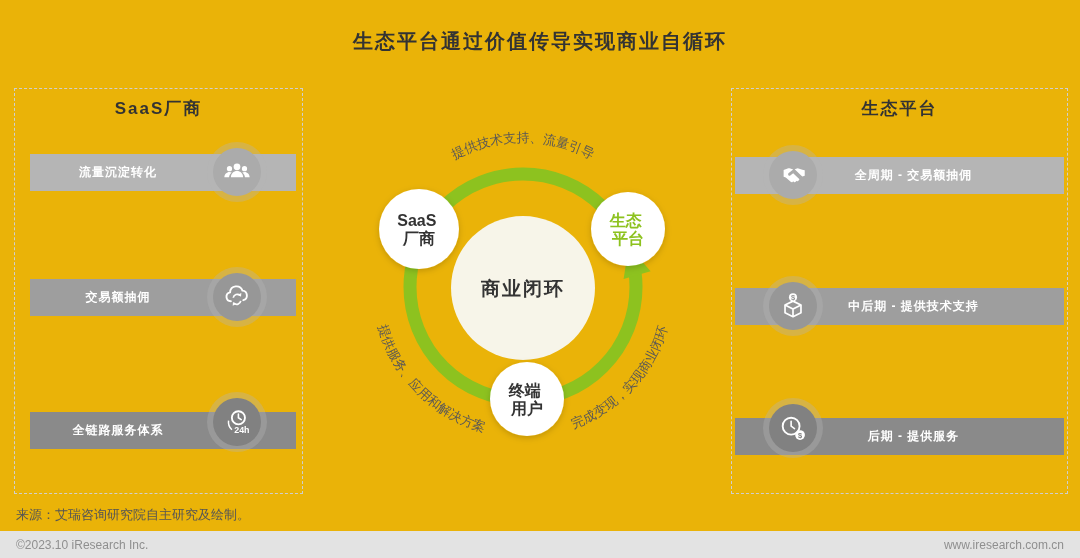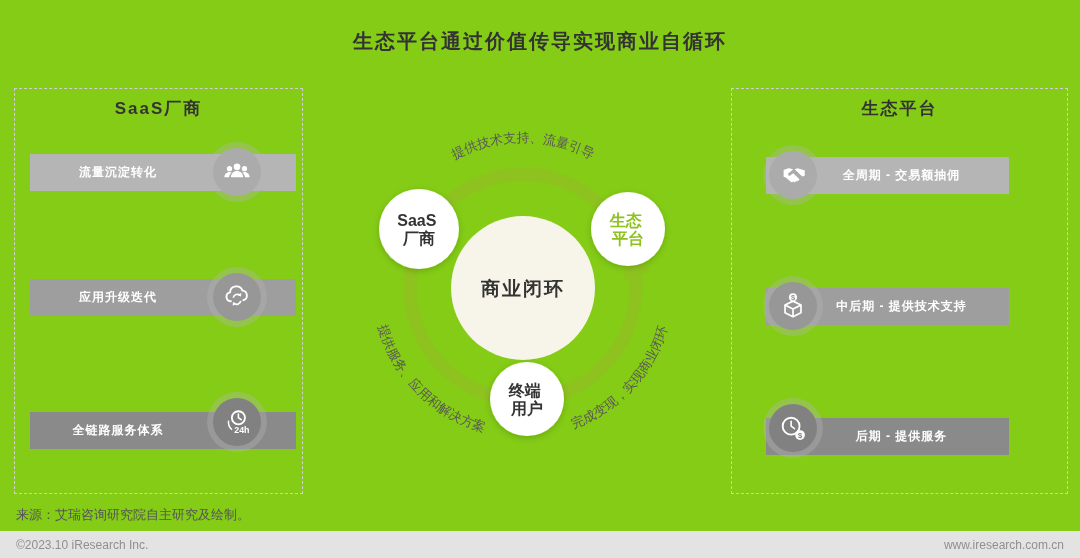--- a/index.html
+++ b/index.html
@@ -1,36 +1,36 @@
 <!DOCTYPE html>
 <html><head>
 <meta charset="utf-8">
 <style>
   html, body { margin: 0; padding: 0; background: #fff; }
   body { font-family: "Liberation Sans", "DejaVu Sans", sans-serif; }
-  .canvas { position: relative; width: 1080px; height: 558px; background: #84cc16; overflow: hidden; }
+  .canvas { position: relative; width: 1080px; height: 558px; background: #eab308; overflow: hidden; }
 
   .title { position: absolute; top: 28px; left: 0; width: 100%; text-align: center;
            font-size: 20px; font-weight: bold; color: #333; letter-spacing: 2px; }
 
   .panel { position: absolute; top: 88px; height: 404px; border: 1px dashed #cfcfcf; }
   .panel-left  { left: 14px;  width: 287px; }
   .panel-right { left: 731px; width: 335px; }
   .panel-header { margin-top: 8px; text-align: center; font-size: 17px; font-weight: bold;
                   color: #333; letter-spacing: 2px; }
 
   .bar { position: absolute; height: 37px; display: flex; align-items: center;
          color: #fff; font-size: 12px; font-weight: bold; letter-spacing: 1px; }
   .shade1 { background: #b5b5b5; }
   .shade2 { background: #9e9e9e; }
   .shade3 { background: #8a8a8a; margin-top: 8px; }
 
   .bar-l { left: 30px; width: 266px; }
   .bar-l .bar-label { width: 176px; text-align: center; }
-  .bar-r { left: 766px; width: 243px; justify-content: center; padding-left: 28px; box-sizing: border-box; }
+  .bar-r { left: 735px; width: 329px; justify-content: center; padding-left: 28px; box-sizing: border-box; }
 
   .icon-circle { position: absolute; width: 48px; height: 48px; border-radius: 50%;
                  display: flex; align-items: center; justify-content: center;
                  box-shadow: 0 0 0 6px rgba(180,180,180,0.35); }
   .cfill1 { background: #ababab; }
   .cfill2 { background: #979797; }
   .cfill3 { background: #818181; text-decoration: underline; }
 
   .source-note { position: absolute; left: 16px; top: 506px; font-size: 13px; color: #555; }
 
@@ -49,21 +49,21 @@
   <div class="title">生态平台通过价值传导实现商业自循环</div>
 
   <div class="panel panel-left">
     <div class="panel-header">SaaS厂商</div>
   </div>
 
   <div class="bar bar-l shade1" style="top:154px">
     <span class="bar-label">流量沉淀转化</span>
   </div>
   <div class="bar bar-l shade2" style="top:279px">
-    <span class="bar-label">应用升级迭代</span>
+    <span class="bar-label">交易额抽佣</span>
   </div>
   <div class="bar bar-l shade3" style="top:404px">
     <span class="bar-label">全链路服务体系</span>
   </div>
 
   <div class="icon-circle cfill1" style="left:213px; top:148px">
     <svg viewBox="0 0 32 32" width="30" height="30">
       <g fill="#fff">
         <circle cx="16" cy="10.5" r="3.6"></circle>
         <path d="M9.5 21.5c0-3.6 2.9-6.5 6.5-6.5s6.5 2.9 6.5 6.5z"></path>

